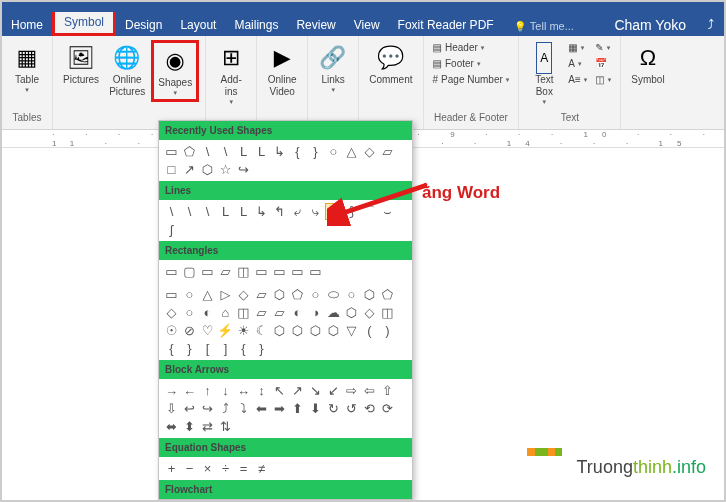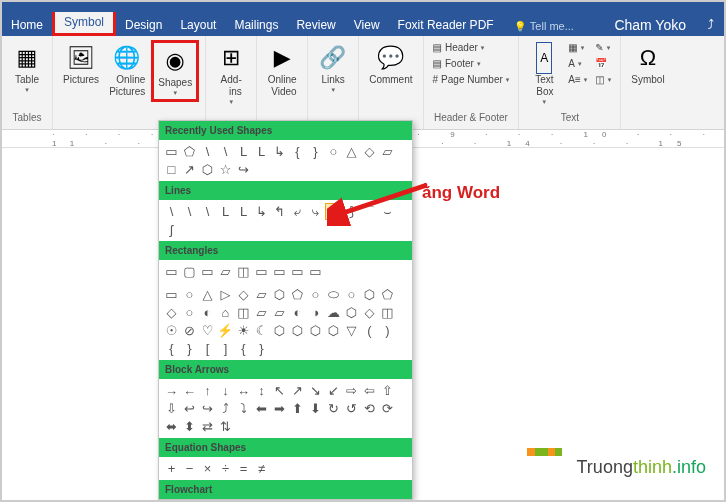--- a/index.html
+++ b/index.html
@@ -16,21 +16,21 @@
     .tell-me { color: #c3d4e8; font-size: 11px; margin-left: 8px; padding: 4px; }
     .tell-me::before { content: "💡 "; font-size: 10px; }
     
     .ribbon { background: #f3f3f3; height: 94px; display: flex; border-bottom: 1px solid #d4d4d4; }
     .ribbon-group { padding: 4px 6px; border-right: 1px solid #e1e1e1; display: flex; flex-direction: column; }
     .group-content { flex: 1; display: flex; align-items: flex-start; gap: 2px; }
     .group-label { font-size: 10px; color: #656565; text-align: center; padding: 2px 0; }
     
     .big-btn { display: flex; flex-direction: column; align-items: center; padding: 2px 4px; cursor: pointer; min-width: 38px; }
     .big-btn .icon { font-size: 22px; height: 32px; display: flex; align-items: center; }
-    .big-btn .label { font-size: 10px; color: #444; text-align: right; line-height: 1.2; }
+    .big-btn .label { font-size: 10px; color: #444; text-align: center; line-height: 1.2; }
     .big-btn.highlighted { border: 3px solid #e21a1a; }
     .drop-arrow { font-size: 7px; color: #666; }
     
     .small-btn { display: flex; align-items: center; font-size: 10px; color: #444; padding: 2px 3px; cursor: pointer; gap: 3px; white-space: nowrap; }
     .small-stack { display: flex; flex-direction: column; gap: 1px; }
     
     .ruler { height: 18px; background: #fff; border-bottom: 1px solid #ddd; font-size: 8px; color: #777; padding-left: 50px; letter-spacing: 14px; }
     
     .document { background: #fff; position: relative; height: 356px; }
     .doc-text { position: absolute; left: 420px; top: 35px; color: #d62020; font-size: 17px; font-weight: bold; }

